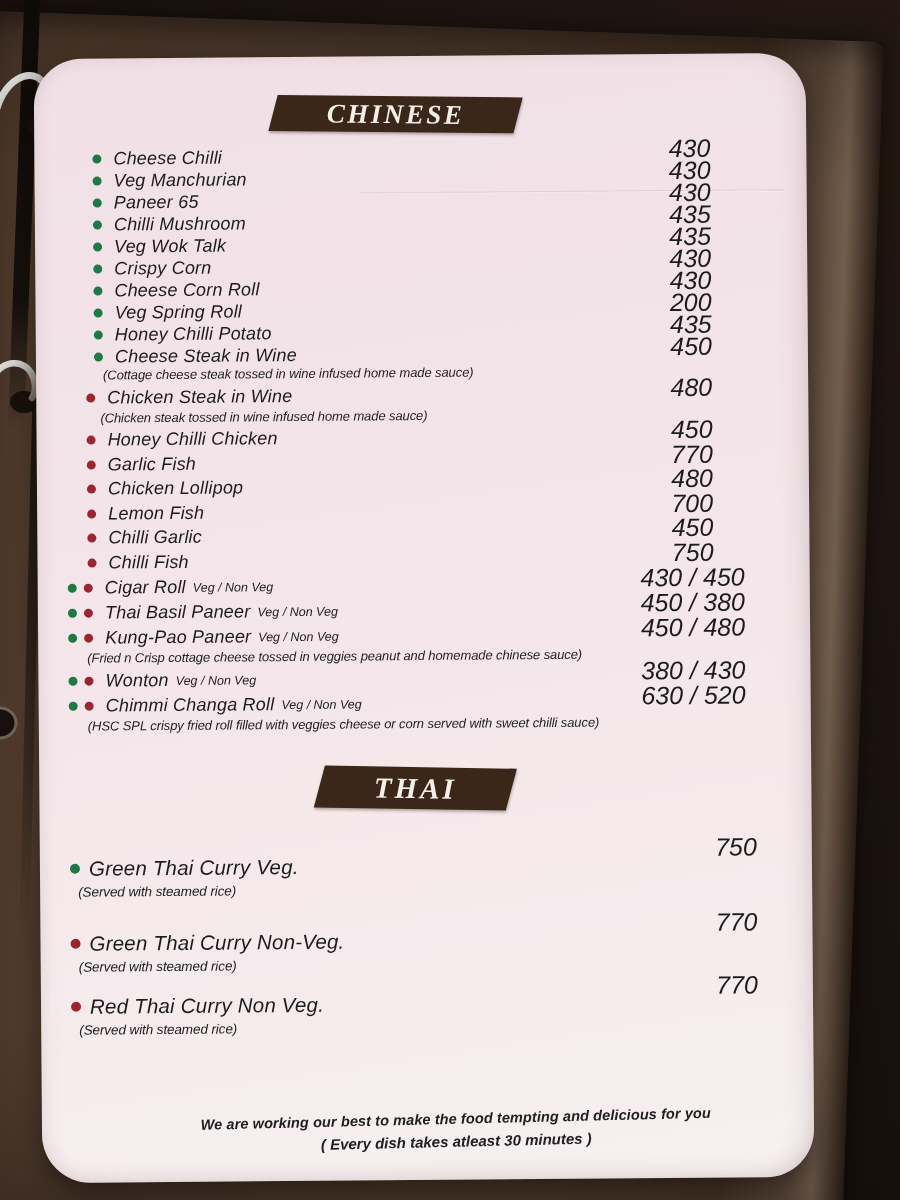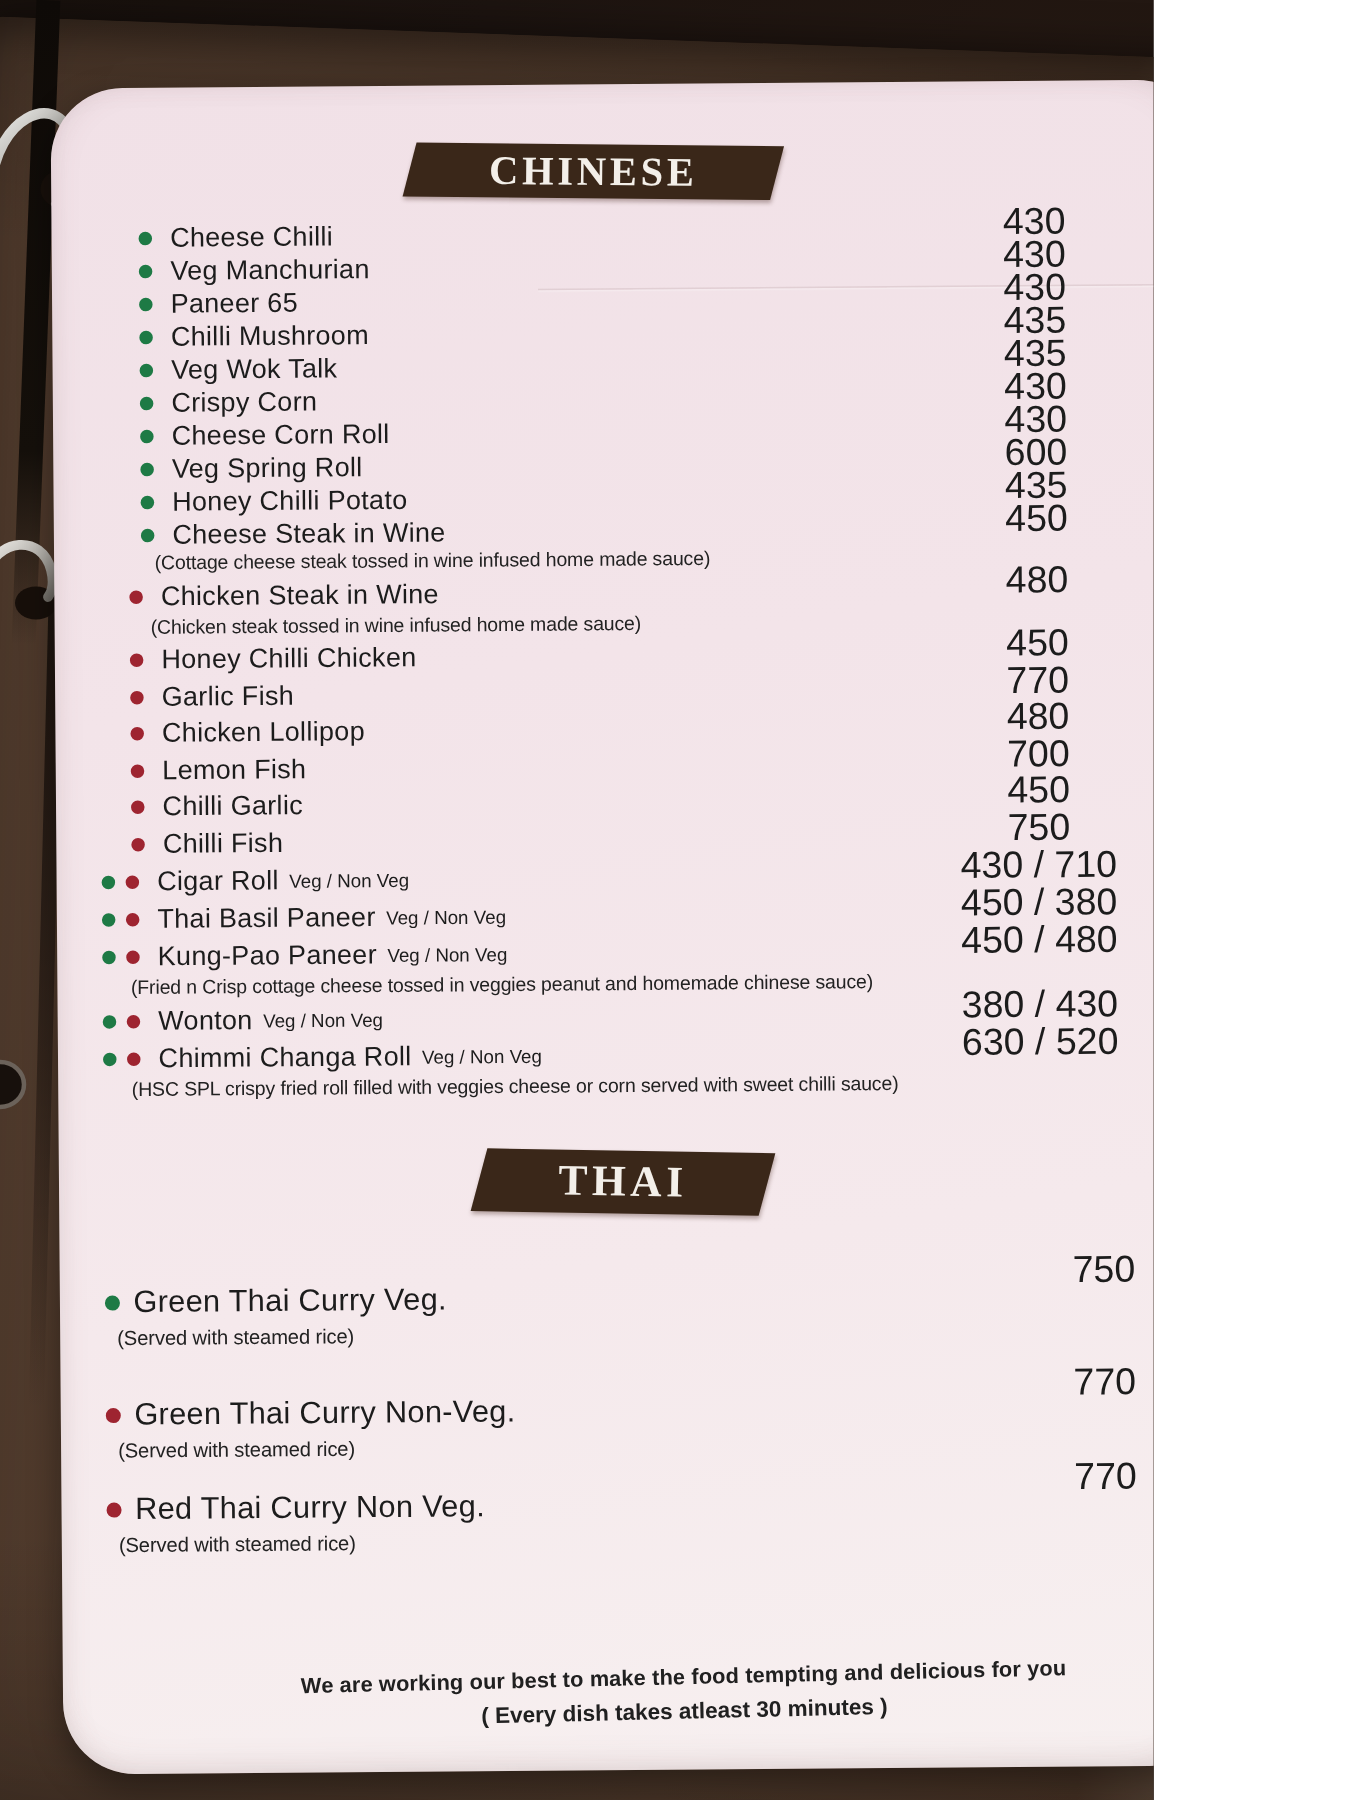--- a/index.html
+++ b/index.html
@@ -1,22 +1,22 @@
 <!DOCTYPE html>
 <html><head>
 <meta charset="utf-8">
 <style>
   * { margin:0; padding:0; box-sizing:border-box; }
   html,body { width:900px; height:1200px; }
   body { font-family:"Liberation Sans", sans-serif; overflow:hidden; }
 
-  .scene { position:relative; width:769px; height:1200px; overflow:hidden;
+  .scene { position:relative; width:900px; height:1200px; overflow:hidden;
     background:
       radial-gradient(120% 90% at 95% 10%, #241812 0%, #1d1410 45%, #160f0b 100%),
-      #160f0b; }
+      #160f0b; font-style: italic; }
 
   
   .binder { position:absolute; left:-34px; top:26px; width:896px; height:1260px;
     background:
       linear-gradient(90deg, #4f3a2c 0%, #523c2d 55%, #4a3527 86%, #5e4a3b 93.5%, #786352 96.5%, #3a2a1f 100%),
       #4e3828;
     border-radius:14px 10px 0 0;
     transform:rotate(2deg); transform-origin:50% 50%;
     box-shadow: inset 0 10px 24px rgba(0,0,0,.35), inset 0 -60px 80px rgba(0,0,0,.25), 0 0 30px rgba(0,0,0,.5); }
   .binder-darken { position:absolute; left:-34px; top:26px; width:896px; height:1260px;
@@ -200,21 +200,21 @@
             <span class="name">Cheese Corn Roll</span>
             <span class="price">430</span>
           </div>
         </div>
         <div class="row veg">
           <div class="line">
             <span class="dots">
               <span class="dot g"></span>
             </span>
             <span class="name">Veg Spring Roll</span>
-            <span class="price">600</span>
+            <span class="price">200</span>
           </div>
         </div>
         <div class="row veg">
           <div class="line">
             <span class="dots">
               <span class="dot g"></span>
             </span>
             <span class="name">Honey Chilli Potato</span>
             <span class="price">435</span>
           </div>
@@ -294,21 +294,21 @@
           </div>
         </div>
         <div class="row both dual">
           <div class="line">
             <span class="dots">
               <span class="dot g"></span>
               <span class="dot r"></span>
             </span>
             <span class="name">Cigar Roll</span>
             <span class="tag">Veg / Non Veg</span>
-            <span class="price">430 / 710</span>
+            <span class="price">430 / 450</span>
           </div>
         </div>
         <div class="row both dual">
           <div class="line">
             <span class="dots">
               <span class="dot g"></span>
               <span class="dot r"></span>
             </span>
             <span class="name">Thai Basil Paneer</span>
             <span class="tag">Veg / Non Veg</span>

